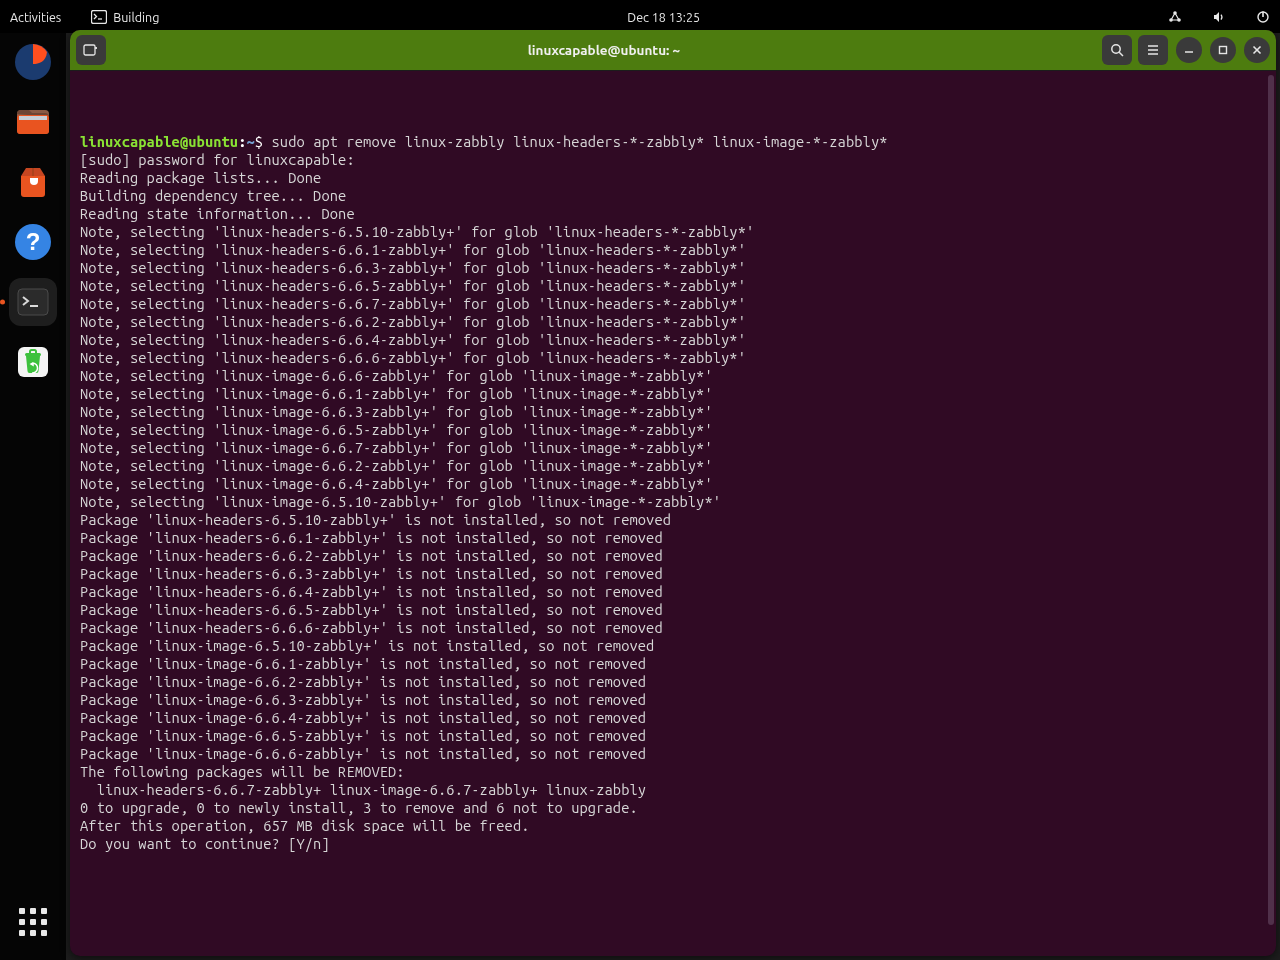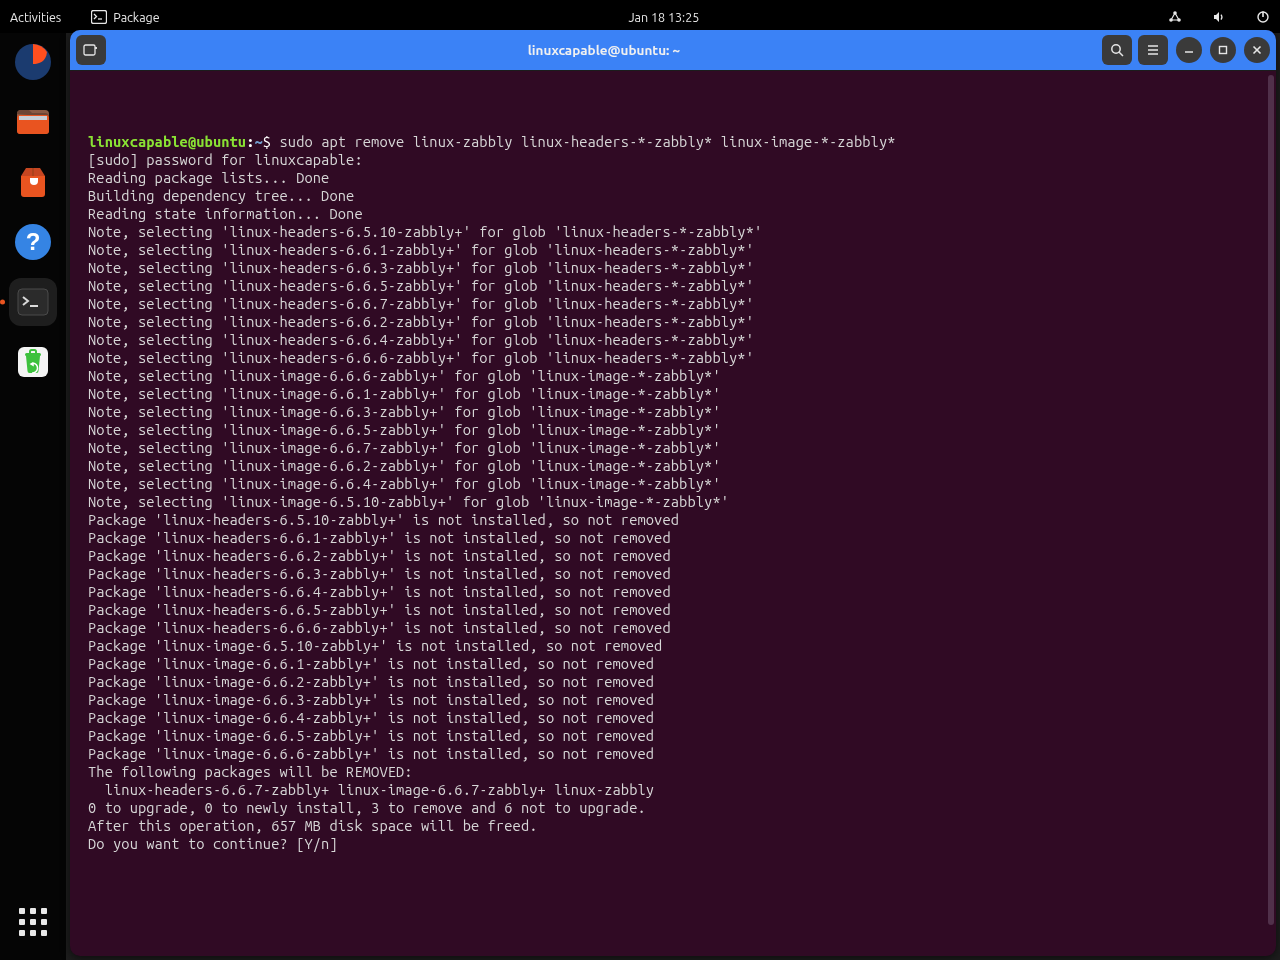--- a/index.html
+++ b/index.html
@@ -106,21 +106,21 @@
     background: #300a24;
     color: #e6e6e6;
     display: flex;
     flex-direction: column;
     border-radius: 10px;
     overflow: hidden;
     box-shadow: 0 2px 10px rgba(0,0,0,0.6);
   }
   .term-titlebar {
     height: 40px;
-    background: #3b82f6;
+    background: #4d7c0f;
     display: flex;
     align-items: center;
     padding: 0 6px;
     border-bottom: 1px solid #1c1c1c;
   }
   .tb-button {
     width: 30px;
     height: 30px;
     border-radius: 6px;
     background: #3a3a3a;
@@ -146,21 +146,21 @@
     margin-left: 8px;
     display: flex;
     align-items: center;
     justify-content: center;
     color: #e6e6e6;
   }
 
   
   .term-body {
     flex: 1;
-    padding: 8px 18px;
+    padding: 8px 10px;
     font-family: "Ubuntu Mono", "DejaVu Sans Mono", Menlo, Consolas, monospace;
     font-size: 14.7px;
     line-height: 18px;
     white-space: pre;
     overflow: hidden;
     position: relative;
     letter-spacing: 0.1px;
   }
   .term-body .scroll {
     position: absolute;
@@ -191,25 +191,25 @@
       <span>Activities</span>
     </div>
     <div class="tb-item">
       <span>
         <svg width="16" height="14" viewBox="0 0 16 14">
           <rect x="0.5" y="0.5" width="15" height="13" rx="2" fill="none" stroke="#e8e8e8" stroke-width="1.3"></rect>
           <path d="M3 4 L5.5 6.5 L3 9" fill="none" stroke="#e8e8e8" stroke-width="1.3"></path>
           <path d="M7 9 L11 9" fill="none" stroke="#e8e8e8" stroke-width="1.3"></path>
         </svg>
       </span>
-      <span>Package</span>
+      <span>Building</span>
     </div>
   </div>
   <div class="tb-center">
-    <span>Jan 18  13:25</span>
+    <span>Dec 18  13:25</span>
   </div>
   <div class="tb-right">
     <div class="tb-item">
       <svg width="14" height="14" viewBox="0 0 14 14">
         <circle cx="7" cy="3" r="1.8" fill="#e8e8e8"></circle>
         <circle cx="3" cy="10" r="1.8" fill="#e8e8e8"></circle>
         <circle cx="11" cy="10" r="1.8" fill="#e8e8e8"></circle>
         <path d="M7 3 L3 10 M7 3 L11 10 M3 10 L11 10" stroke="#e8e8e8" stroke-width="1.2"></path>
       </svg>
     </div>

